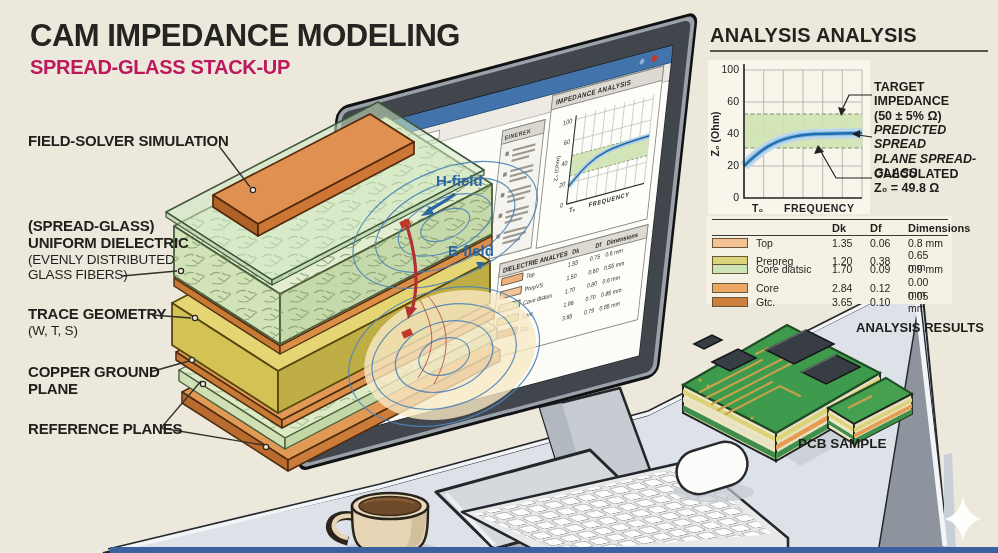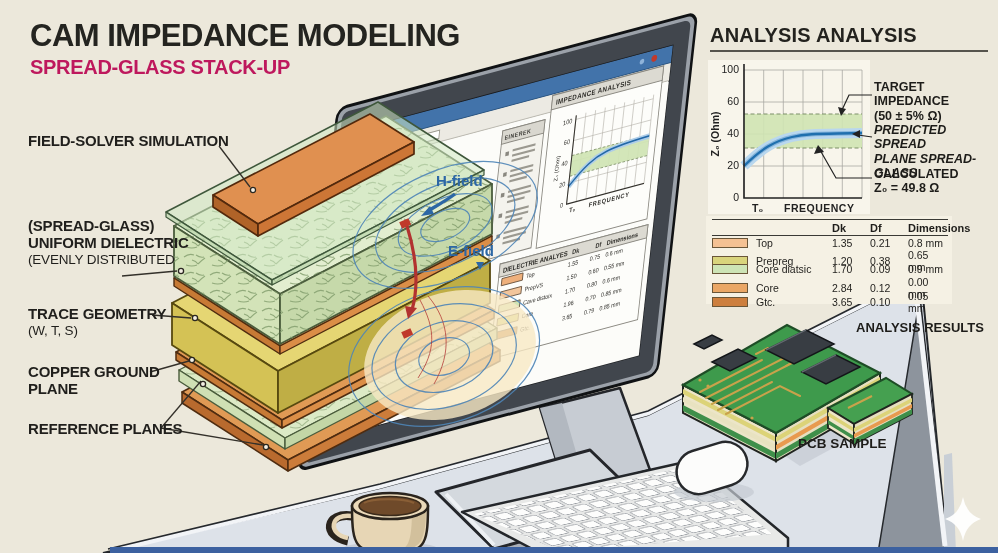--- a/index.html
+++ b/index.html
@@ -391,20 +391,21 @@
   <div class="title-sub">SPREAD-GLASS STACK-UP</div>
 </div>
 
 <div class="llabel" style="left:28px;top:133px;">
   <span>FIELD-SOLVER SIMULATION</span>
 </div>
 <div class="llabel" style="left:28px;top:218px;">
   <div>(SPREAD-GLASS)</div>
   <div>UNIFORM DIELECTRIC</div>
   <div class="light">(EVENLY DISTRIBUTED</div>
+  <div class="light">GLASS FIBERS)</div>
 </div>
 <div class="llabel" style="left:28px;top:306px;">
   <div>TRACE GEOMETRY</div>
   <div class="light">(W, T, S)</div>
 </div>
 <div class="llabel" style="left:28px;top:364px;">
   <div>COPPER GROUND</div>
   <div>PLANE</div>
 </div>
 <div class="llabel" style="left:28px;top:421px;">
@@ -435,21 +436,21 @@
     <div></div>
         <div></div>
     <div class="c-dk">Dk</div>
     <div class="c-df">Df</div>
     <div>Dimensions</div>
   </div>
   <div class="mat-grid mat-row">
     <div class="swatch" style="background: rgb(244, 193, 147);"></div>
     <div>Top</div>
     <div class="c-dk">1.35</div>
-    <div class="c-df">0.21</div>
+    <div class="c-df">0.06</div>
     <div>0.8 mm</div>
   </div>
   <div class="mat-grid mat-row">
     <div class="swatch" style="background: rgb(217, 212, 124);"></div>
     <div>Prepreg</div>
     <div class="c-dk">1.20</div>
     <div class="c-df">0.38</div>
     <div>0.65 mm</div>
   </div>
   <div class="mat-grid mat-row">

